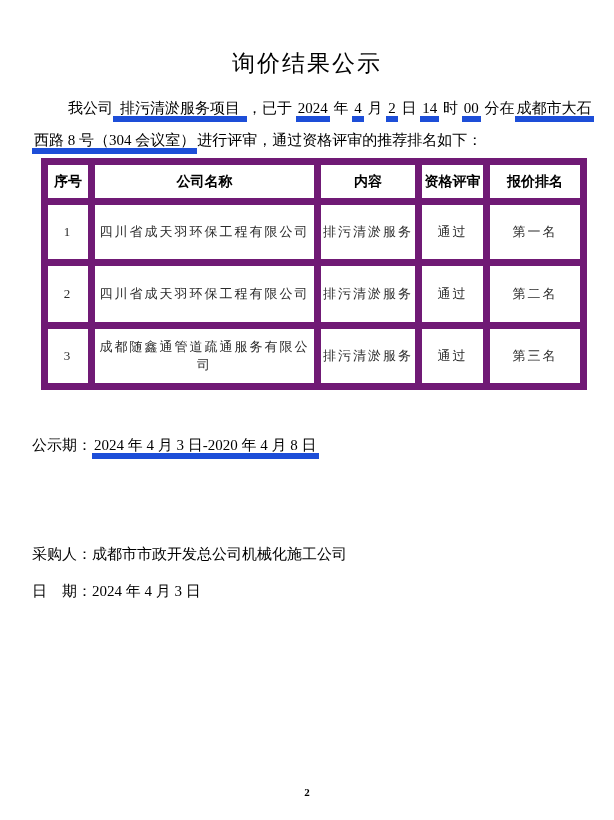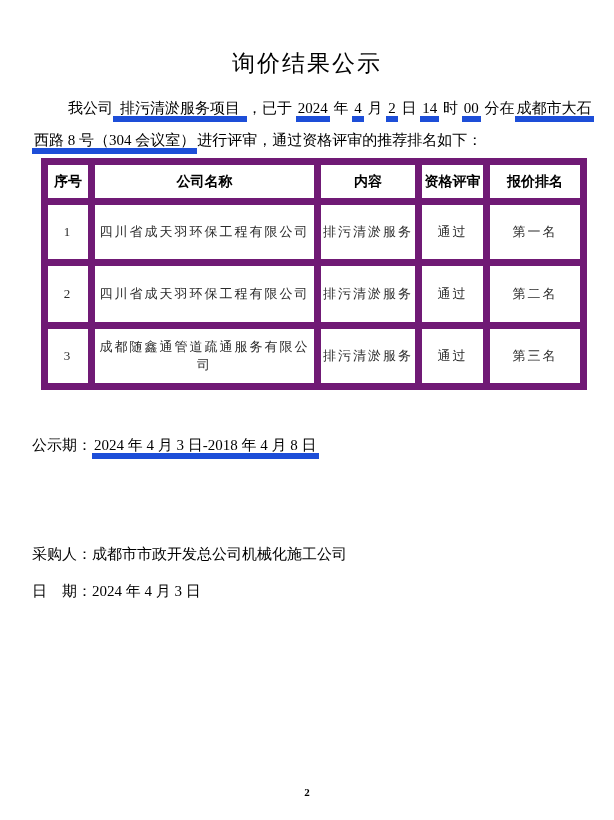--- a/index.html
+++ b/index.html
@@ -137,21 +137,21 @@
       <tr style="height:59px;">
         <td>3</td>
         <td>成都随鑫通管道疏通服务有限公司</td>
         <td>排污清淤服务</td>
         <td>通过</td>
         <td>第三名</td>
       </tr>
     </tbody>
   </table>
 
-  <div class="publicity"><span>公示期：</span><span class="u">2024 年 4 月 3 日-2018 年 4 月 8 日</span></div>
+  <div class="publicity"><span>公示期：</span><span class="u">2024 年 4 月 3 日-2020 年 4 月 8 日</span></div>
 
   <div class="purchaser"><span>采购人：</span><span>成都市市政开发总公司机械化施工公司</span></div>
 
   <div class="doc-date"><span>日　期：</span><span>2024 年 4 月 3 日</span></div>
 
   <div class="page-number">2</div>
 
 </div>
 
 </body></html>

